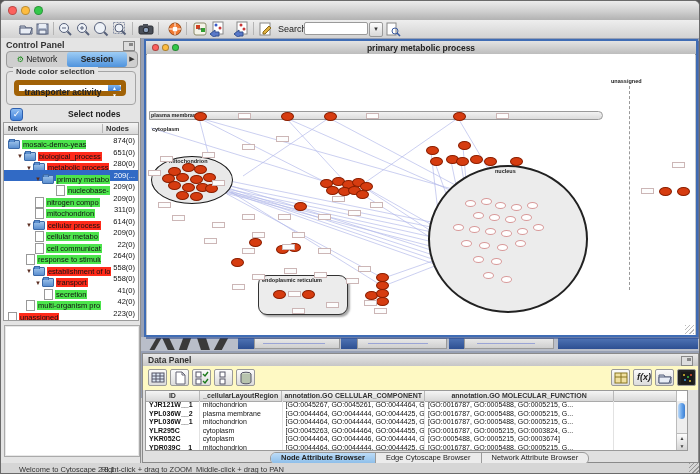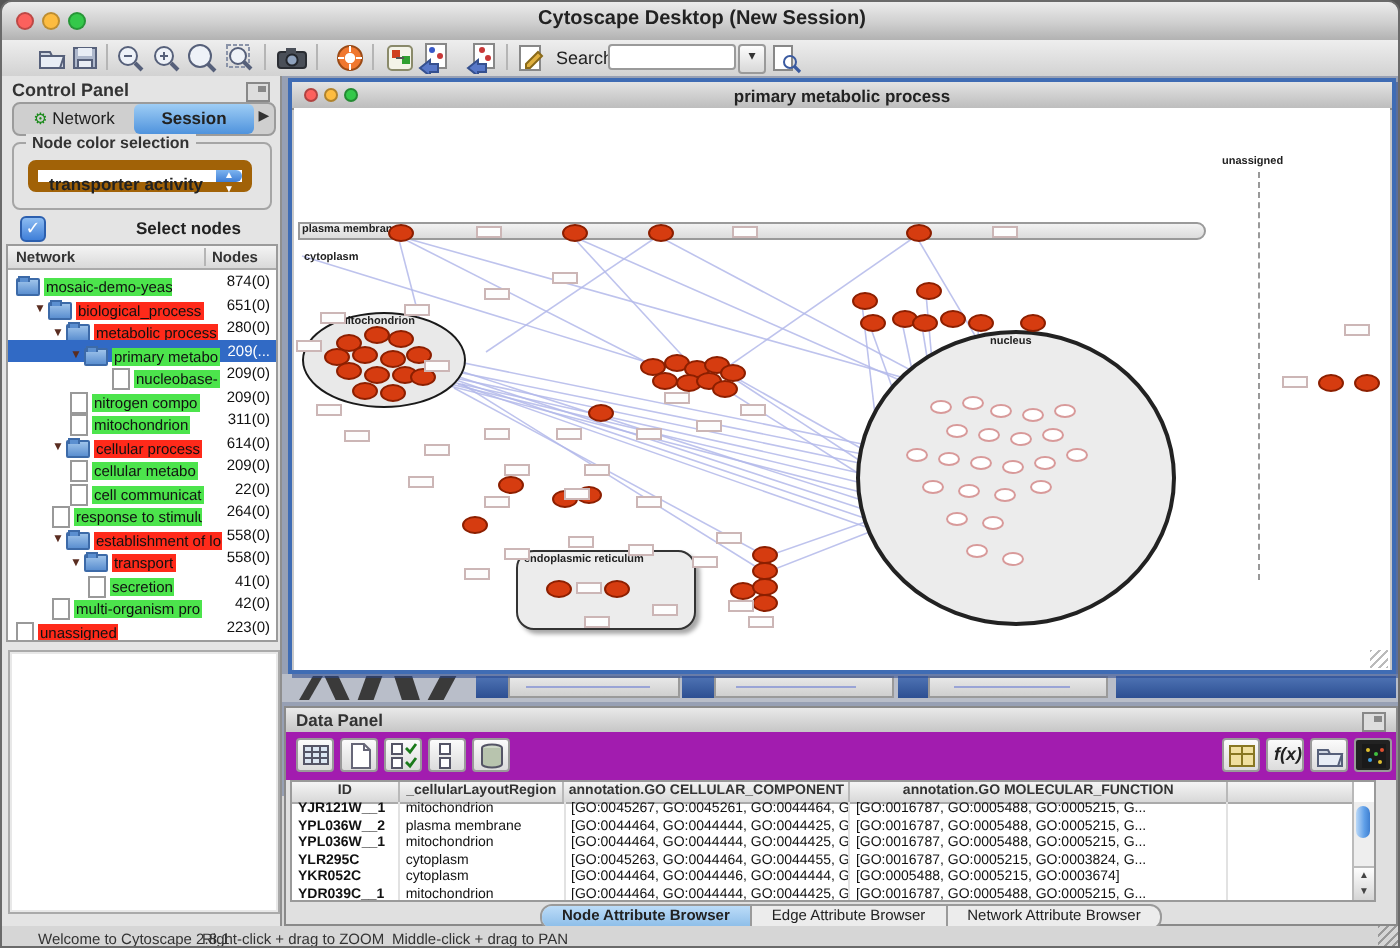--- a/index.html
+++ b/index.html
@@ -77,21 +77,21 @@
   .dashline{position:absolute;left:482px;top:32px;width:0;height:204px;border-left:1px dashed #999;}
   .rnode{position:absolute;width:11px;height:7px;background:#d63c10;border:1px solid #8c1f00;border-radius:50%;margin-left:-5px;margin-top:-3px;}
   .wnode{position:absolute;width:9px;height:5px;background:#fff;border:1px solid #d89a9a;border-radius:50%;margin-left:-4px;margin-top:-2px;}
   .chip{position:absolute;width:11px;height:4px;background:#fdfdfd;border:1px solid #ccb6b6;margin-left:-5px;margin-top:-2px;}
   .grip{position:absolute;right:1px;bottom:1px;width:9px;height:9px;
     background:repeating-linear-gradient(135deg,#bbb 0 1px,transparent 1px 3px);}
   
   .dpanel{position:absolute;left:1px;top:315px;width:557px;height:110px;background:#e0e0e0;border:1px solid #8a8a8a;box-sizing:border-box;}
   .dp-titlebar{position:absolute;left:0;top:0;right:0;height:12px;background:linear-gradient(#e9e9e9,#c6c6c6);border-bottom:1px solid #9b9b9b;}
   .dp-title{position:absolute;left:5px;top:1px;font-size:8.5px;font-weight:bold;color:#333;}
-  .dp-toolbar{position:absolute;left:0;top:12px;right:0;height:24px;background:#a21caf;}
+  .dp-toolbar{position:absolute;left:0;top:12px;right:0;height:24px;background:#fef9c3;}
   .dbtn{position:absolute;top:3px;width:19px;height:17px;background:linear-gradient(#fbfbfb,#dcdcdc);border:1px solid #9a9a9a;border-radius:2px;box-sizing:border-box;}
   .dbtn svg{position:absolute;left:2px;top:1px;}
   .fx{font-size:9px;font-style:italic;font-weight:bold;color:#222;position:absolute;left:3px;top:2px;}
   .dtable{position:absolute;left:2px;top:36px;width:543px;height:61px;background:#fff;border:1px solid #9a9a9a;box-sizing:border-box;overflow:hidden;}
   .thead{position:absolute;left:0;top:0;right:10px;height:10px;background:linear-gradient(#f5f5f5,#d8d8d8);border-bottom:1px solid #aaa;display:flex;}
   .thcell{font-size:7px;font-weight:bold;color:#333;text-align:center;border-right:1px solid #b9b9b9;box-sizing:border-box;overflow:hidden;white-space:nowrap;line-height:10px;}
   .drow{position:absolute;left:0;right:10px;height:8.5px;display:flex;}
   .dcell{font-size:7px;color:#111;padding-left:3px;border-right:1px solid #e2e2e2;box-sizing:border-box;overflow:hidden;white-space:nowrap;line-height:8.5px;}
   .dcell.id{font-weight:bold;}
   .vscroll{position:absolute;right:0;top:10px;bottom:0;width:10px;background:#eee;border-left:1px solid #bbb;}
@@ -110,21 +110,20 @@
 </style>
 </head>
 <body>
 
 <div id="app">
 
   <div class="titlebar">
     <div class="light red" style="left:7px"></div>
     <div class="light yellow" style="left:20px"></div>
     <div class="light green" style="left:33px"></div>
-    <div class="title">Cytoscape Desktop (New Session)</div>
   </div>
 
   <div class="toolbar">
     <div class="tb-icon" style="left:17px">
       <svg width="16" height="16">
           <path d="M2 5h5l1 2h6v6H2z" fill="#cfd6e2" stroke="#56607a"></path>
           <path d="M2 7h12l-2 6H2z" fill="#e8edf5" stroke="#56607a"></path>
         </svg>
       </div>
     <div class="tb-icon" style="left:34px">
@@ -595,21 +594,21 @@
             </div>
           </div>
         <div class="vscroll">
           <div class="vthumb"></div>
           <div class="varrows">▲<br>▼</div>
         </div>
       </div>
 
       <div class="dp-tabs" id="dp-tabs">
           <div class="dp-tab sel">Node Attribute Browser</div>
-          <div class="dp-tab">Edge Attribute Browser</div>
+          <div class="dp-tab">Edge Cytoscape Browser</div>
           <div class="dp-tab">Network Attribute Browser</div>
         </div>
     </div>
   </div>
 
   <div class="statusbar">
     <div class="status-item" style="left:18px">Welcome to Cytoscape 2.8.1</div>
     <div class="status-item" style="left:100px">Right-click + drag to ZOOM</div>
     <div class="status-item" style="left:195px">Middle-click + drag to PAN</div>
     <div class="win-grip"></div>

